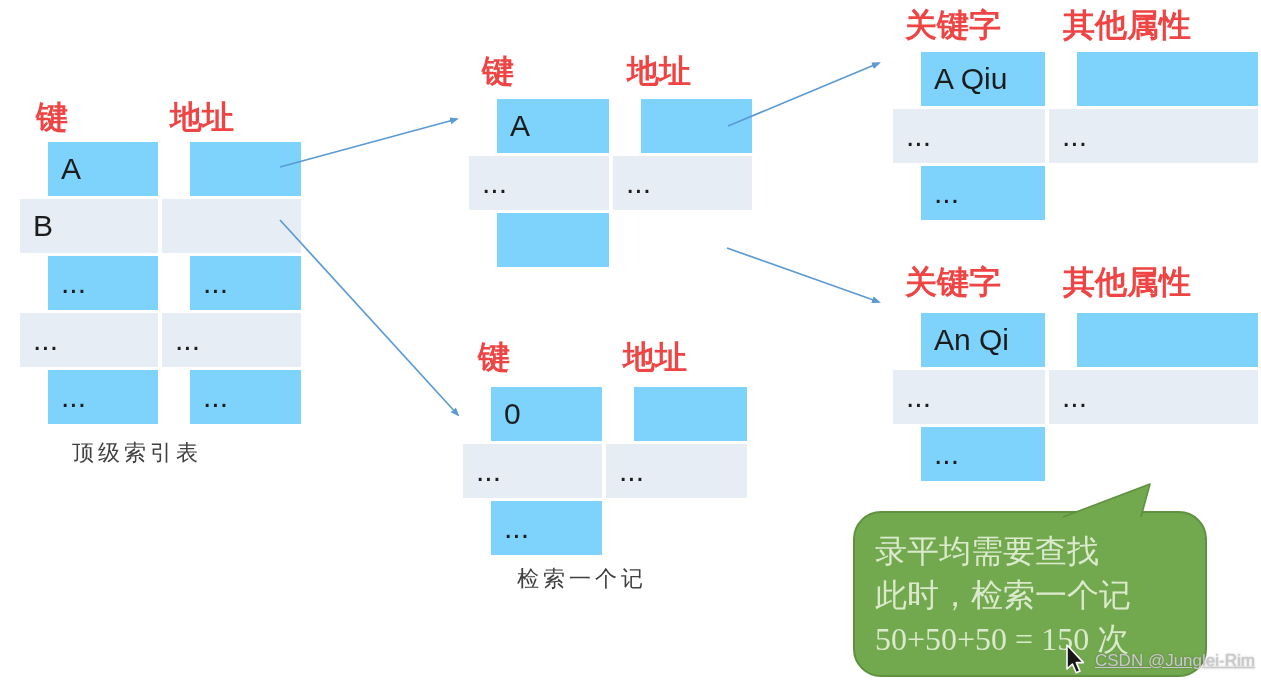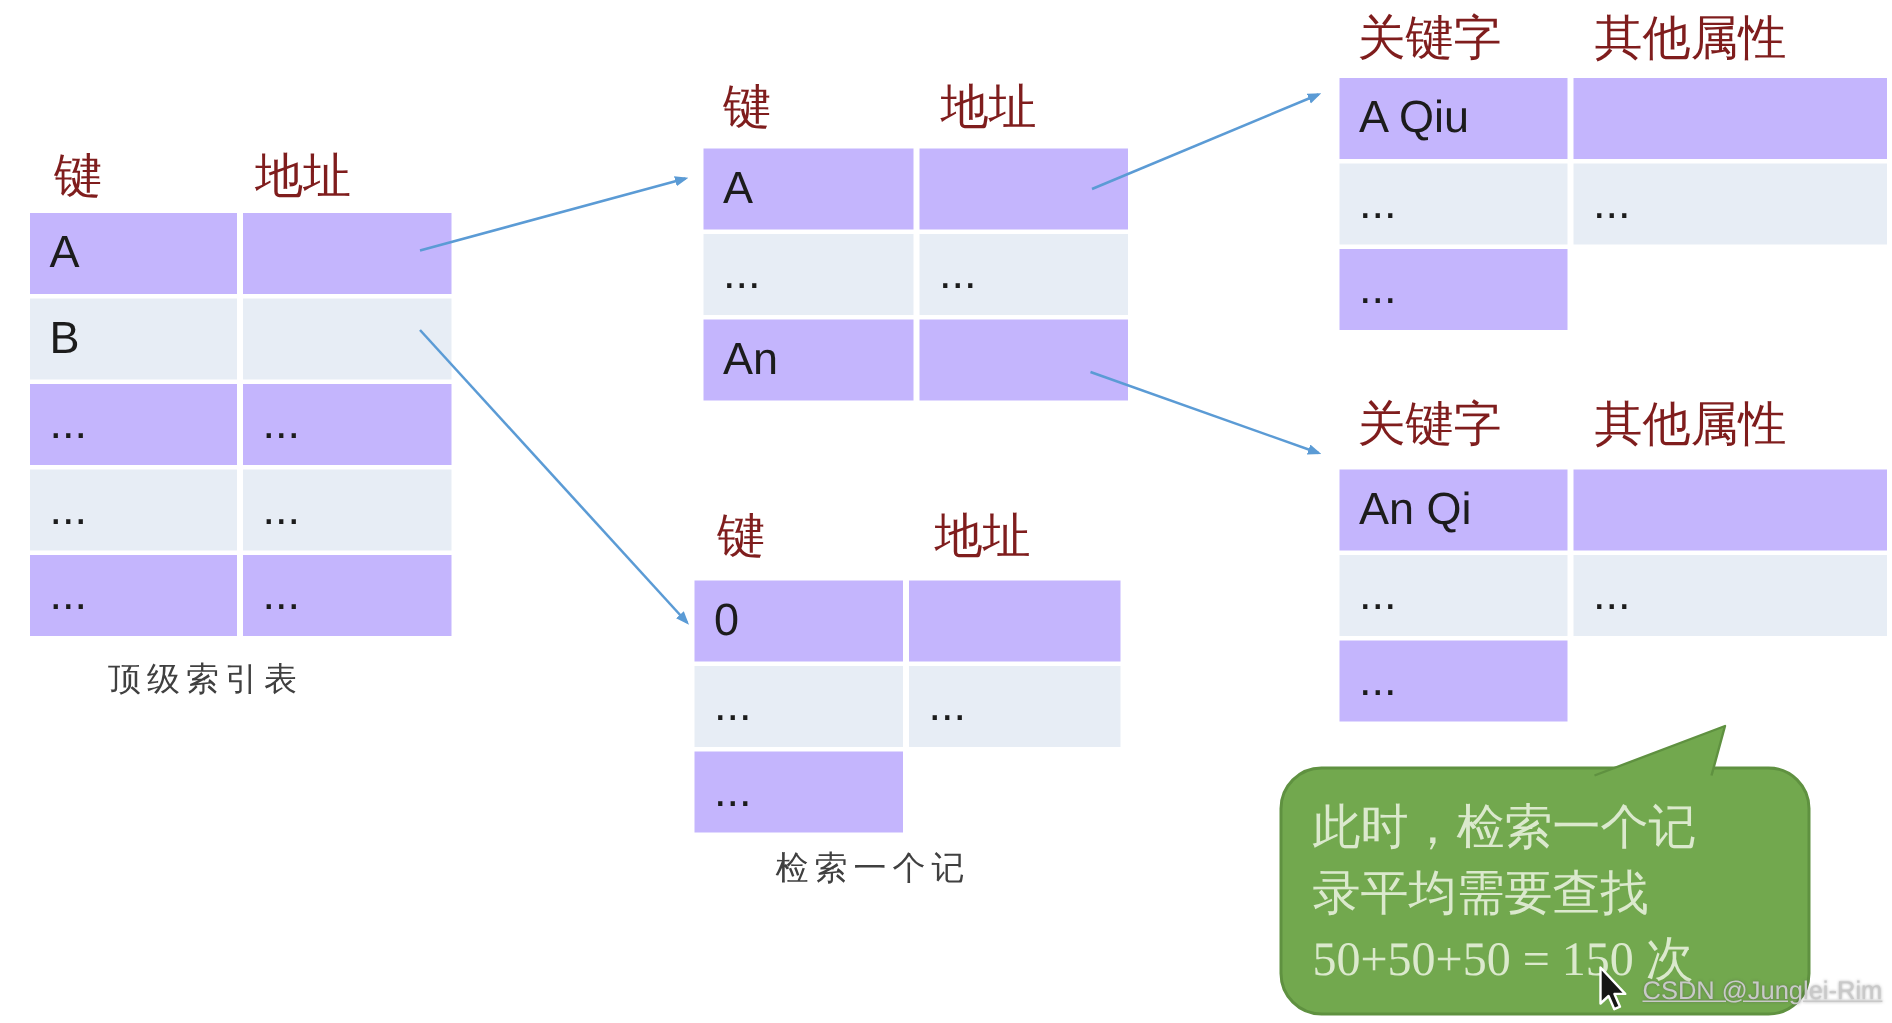--- a/index.html
+++ b/index.html
@@ -2,28 +2,28 @@
 <html><head>
 <meta charset="utf-8">
 <style>
   html,body{margin:0;padding:0;background:#ffffff;}
   #stage{
     position:relative;width:1261px;height:682px;background:#ffffff;overflow:hidden;
     font-family:"Liberation Sans",sans-serif;
   }
   
   .tbl{position:absolute;}
-  .hdr{position:relative;font-weight:normal;font-size:32px;color:#7f1d1d;white-space:nowrap;}
+  .hdr{position:relative;font-weight:bold;font-size:32px;color:#ef4444;white-space:nowrap;}
   .hdr span{position:absolute;top:0;}
   .grid{display:grid;row-gap:3px;column-gap:4px;}
   .cell{
     height:54px;display:flex;align-items:center;padding-left:13px;
     font-size:30px;color:#1c1c1c;box-sizing:border-box;white-space:nowrap;
   }
-  .dark{background:#c4b5fd;}
+  .dark{background:#7dd3fc;margin-left:28px;}
   .light{background:#e7edf5;}
   .caption{
     position:absolute;font-family:"Liberation Serif",serif;font-size:22px;color:#404040;
     letter-spacing:4px;white-space:nowrap;
   }
   
   #arrows{position:absolute;left:0;top:0;z-index:2;pointer-events:none;}
   
   #callout{
     position:absolute;left:853px;top:511px;width:354px;height:166px;z-index:3;
@@ -71,21 +71,20 @@
   <div class="tbl" style="left:469px;top:50px;">
     <div class="hdr" style="height:49px;">
       <span style="left:13px;">键</span>
       <span style="left:158px;">地址</span>
     </div>
     <div class="grid" style="grid-template-columns:140px 139px;">
       <div class="cell dark">A</div>
       <div class="cell dark"></div>
       <div class="cell light">...</div>
       <div class="cell light">...</div>
-      <div class="cell dark">An</div>
       <div class="cell dark"></div>
     </div>
   </div>
 
   <div class="tbl" style="left:463px;top:336px;">
     <div class="hdr" style="height:51px;">
       <span style="left:15px;">键</span>
       <span style="left:160px;">地址</span>
     </div>
     <div class="grid" style="grid-template-columns:139px 141px;">
@@ -132,22 +131,22 @@
         <path d="M0,0 L9,3.5 L0,7 Z" fill="#5b9bd5"></path>
       </marker>
     </defs>
     <line x1="280" y1="167" x2="457" y2="119" stroke="#5b9bd5" stroke-width="1.7" marker-end="url(#ah)"></line>
     <line x1="280" y1="220" x2="458" y2="415" stroke="#5b9bd5" stroke-width="1.7" marker-end="url(#ah)"></line>
     <line x1="728" y1="126" x2="879" y2="63" stroke="#5b9bd5" stroke-width="1.7" marker-end="url(#ah)"></line>
     <line x1="727" y1="248" x2="879" y2="302" stroke="#5b9bd5" stroke-width="1.7" marker-end="url(#ah)"></line>
   </svg>
 
   <div id="callout">
+    <div class="line">录平均需要查找</div>
     <div class="line">此时，检索一个记</div>
-    <div class="line">录平均需要查找</div>
     <div class="line">50+50+50 = 150 次</div>
   </div>
   <svg id="tail" width="1261" height="682" viewBox="0 0 1261 682">
     <path d="M1063,517 L1150,484 L1141,517" fill="#72a84e" stroke="#5f9140" stroke-width="1.6" stroke-linejoin="round"></path>
   </svg>
 
   <div id="watermark">CSDN @Junglei-Rim</div>
 
   <svg id="cursor" width="28" height="34" viewBox="0 0 28 34">
     <path d="M9,2 L9,26 L14.4,21 L18.2,29.8 L22,28.1 L18.3,19.6 L25.5,19.6 Z" fill="#161616" stroke="#ffffff" stroke-width="1.6" stroke-linejoin="round"></path>

